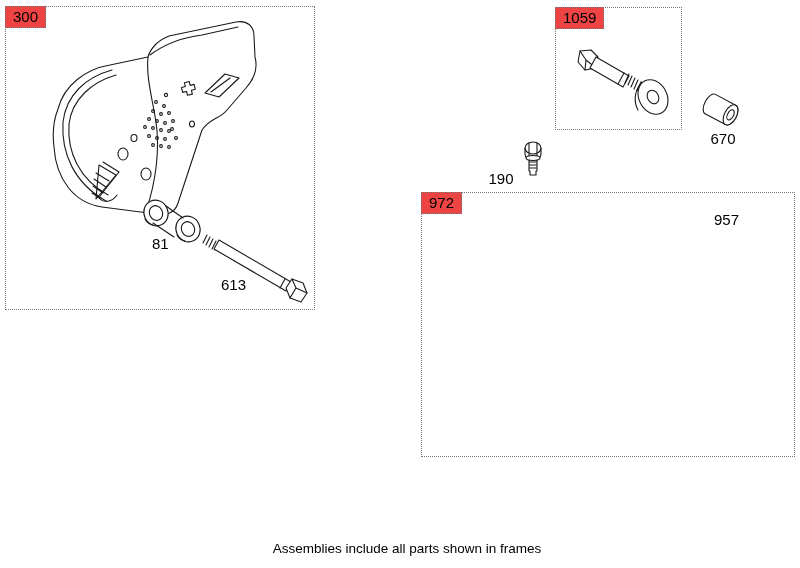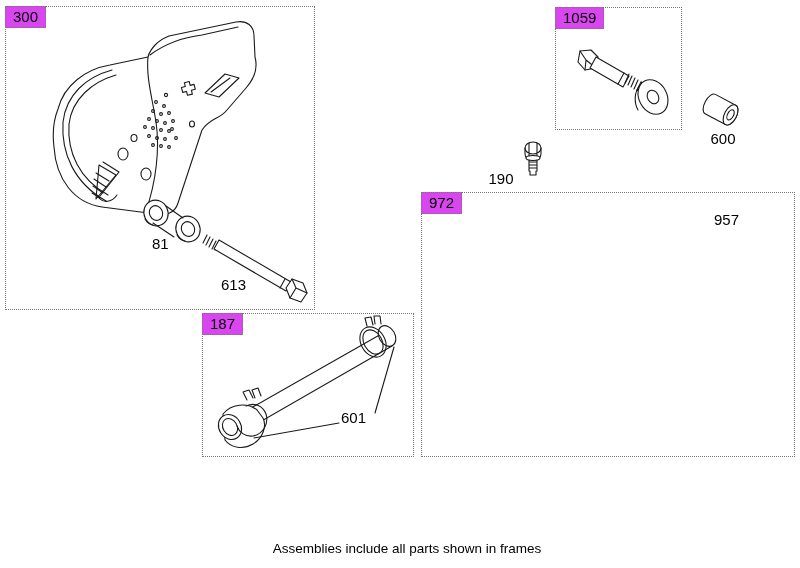--- a/index.html
+++ b/index.html
@@ -1,19 +1,19 @@
 <!DOCTYPE html>
 <html><head>
 <meta charset="utf-8">
 <style>
   html,body{margin:0;padding:0;background:#fff;}
   #stage{position:relative;width:800px;height:568px;background:#fff;overflow:hidden;
          font-family:"Liberation Sans", sans-serif;color:#111;}
   .frame{position:absolute;border:1px dotted #777;background:transparent;}
-  .tag{position:absolute;left:-1px;top:-1px;background:#d946ef;border:1px dotted #777;
+  .tag{position:absolute;left:-1px;top:-1px;background:#ef4444;border:1px dotted #777;
        padding:1px 7px 2px 7px;font-size:15px;line-height:17px;color:#000;}
   .lbl{position:absolute;font-size:15px;line-height:16px;color:#000;white-space:nowrap;}
   .caption{position:absolute;left:157px;top:541px;width:500px;text-align:center;
            font-size:13.5px;color:#000;}
   svg{position:absolute;overflow:visible;}
   svg *{vector-effect:non-scaling-stroke;}
   .ln path,.ln ellipse,.ln circle,.ln line,.ln rect,.ln polygon{
       fill:none;stroke:#1a1a1a;stroke-width:1.1;stroke-linejoin:round;stroke-linecap:round;}
   .ln .w{fill:#ffffff;}
   .ln .dk{fill:#333;stroke:none;}
@@ -113,21 +113,21 @@
     </svg>
   </div>
 
   <svg style="left:700px;top:92px;" width="46" height="44" viewBox="0 0 46 44" class="ln">
     <g transform="rotate(28 23 20)">
       <path class="w" d="M8,8 L31,8 A6,11 0 0 1 31,30 L8,30 A5,10 0 0 1 8,8 Z"></path>
       <ellipse class="w" cx="31" cy="19" rx="6" ry="11"></ellipse>
       <ellipse cx="31" cy="19" rx="3" ry="5.5"></ellipse>
     </g>
   </svg>
-  <div class="lbl" style="left:703px;top:131px;width:40px;text-align:center;">600</div>
+  <div class="lbl" style="left:703px;top:131px;width:40px;text-align:center;">670</div>
 
   <svg style="left:519px;top:140px;" width="28" height="38" viewBox="0 0 28 38" class="ln">
     <path class="w" d="M6,8 a8,6 0 1 1 16,0 v6 a8,6 0 1 1 -16,0 Z"></path>
     <path d="M10,3 V19 M18,3 V19 M6,8 a8,6 0 0 0 16,0"></path>
     <ellipse class="w" cx="14" cy="18" rx="7" ry="2.5"></ellipse>
     <path d="M10,20 V31 M18,20 V31 M10,22 h8 M10,25 h8 M10,28 h8 M11,31 L11,35 L17,35 L17,31"></path>
   </svg>
   <div class="lbl" style="left:484px;top:152px;width:34px;text-align:center;margin-top:19px;">190</div>
 
   <div class="frame" style="left:421px;top:192px;width:372px;height:263px;text-align:right;">
@@ -208,39 +208,17 @@
           <rect class="dk" x="328" y="27" width="34" height="5" rx="1"></rect>
         </g>
       </g>
 
       <path d="M294,51 L322,39"></path>
       <polygon class="dk" points="288,56 298,48 299,54"></polygon>
     </svg>
     <div class="lbl" style="left:292px;top:19px;">957</div>
   </div>
 
-  <div class="frame" style="left:202px;top:313px;width:210px;height:142px;">
-    <div class="tag">187</div>
-    <svg width="210" height="142" viewBox="0 0 210 142" class="ln">
-
-      <polygon class="w" points="27,106 180,19 189,32 36,120"></polygon>
-
-      <path class="w" d="M20,100 C28,90 44,88 54,96 L60,104 C64,112 60,124 50,130 C40,136 28,134 22,126 Z"></path>
-      <ellipse class="w" cx="27" cy="113" rx="11" ry="13" transform="rotate(-32 27 113)"></ellipse>
-      <ellipse cx="27" cy="113" rx="7" ry="9" transform="rotate(-32 27 113)"></ellipse>
-
-      <path d="M43,92 C52,88 60,92 63,100 C66,110 60,120 50,122 C42,123 36,118 34,112"></path>
-      <path d="M44,86 L40,78 L46,76 L50,84 M52,84 L49,76 L55,74 L58,82"></path>
-
-      <ellipse class="w" cx="184" cy="22" rx="8" ry="11" transform="rotate(-30 184 22)"></ellipse>
-      <ellipse cx="170" cy="28" rx="12" ry="16" transform="rotate(-30 170 28)"></ellipse>
-      <ellipse cx="170" cy="28" rx="9" ry="13" transform="rotate(-30 170 28)"></ellipse>
-      <path d="M164,12 L162,4 L168,3 L170,11 M172,10 L171,2 L177,2 L178,10"></path>
-
-      <path d="M136,109 L51,124 M172,99 L191,33"></path>
-    </svg>
-    <div class="lbl" style="left:138px;top:96px;">601</div>
-  </div>
 
 
   <div class="caption">Assemblies include all parts shown in frames</div>
 
 </div>
 
 </body></html>

